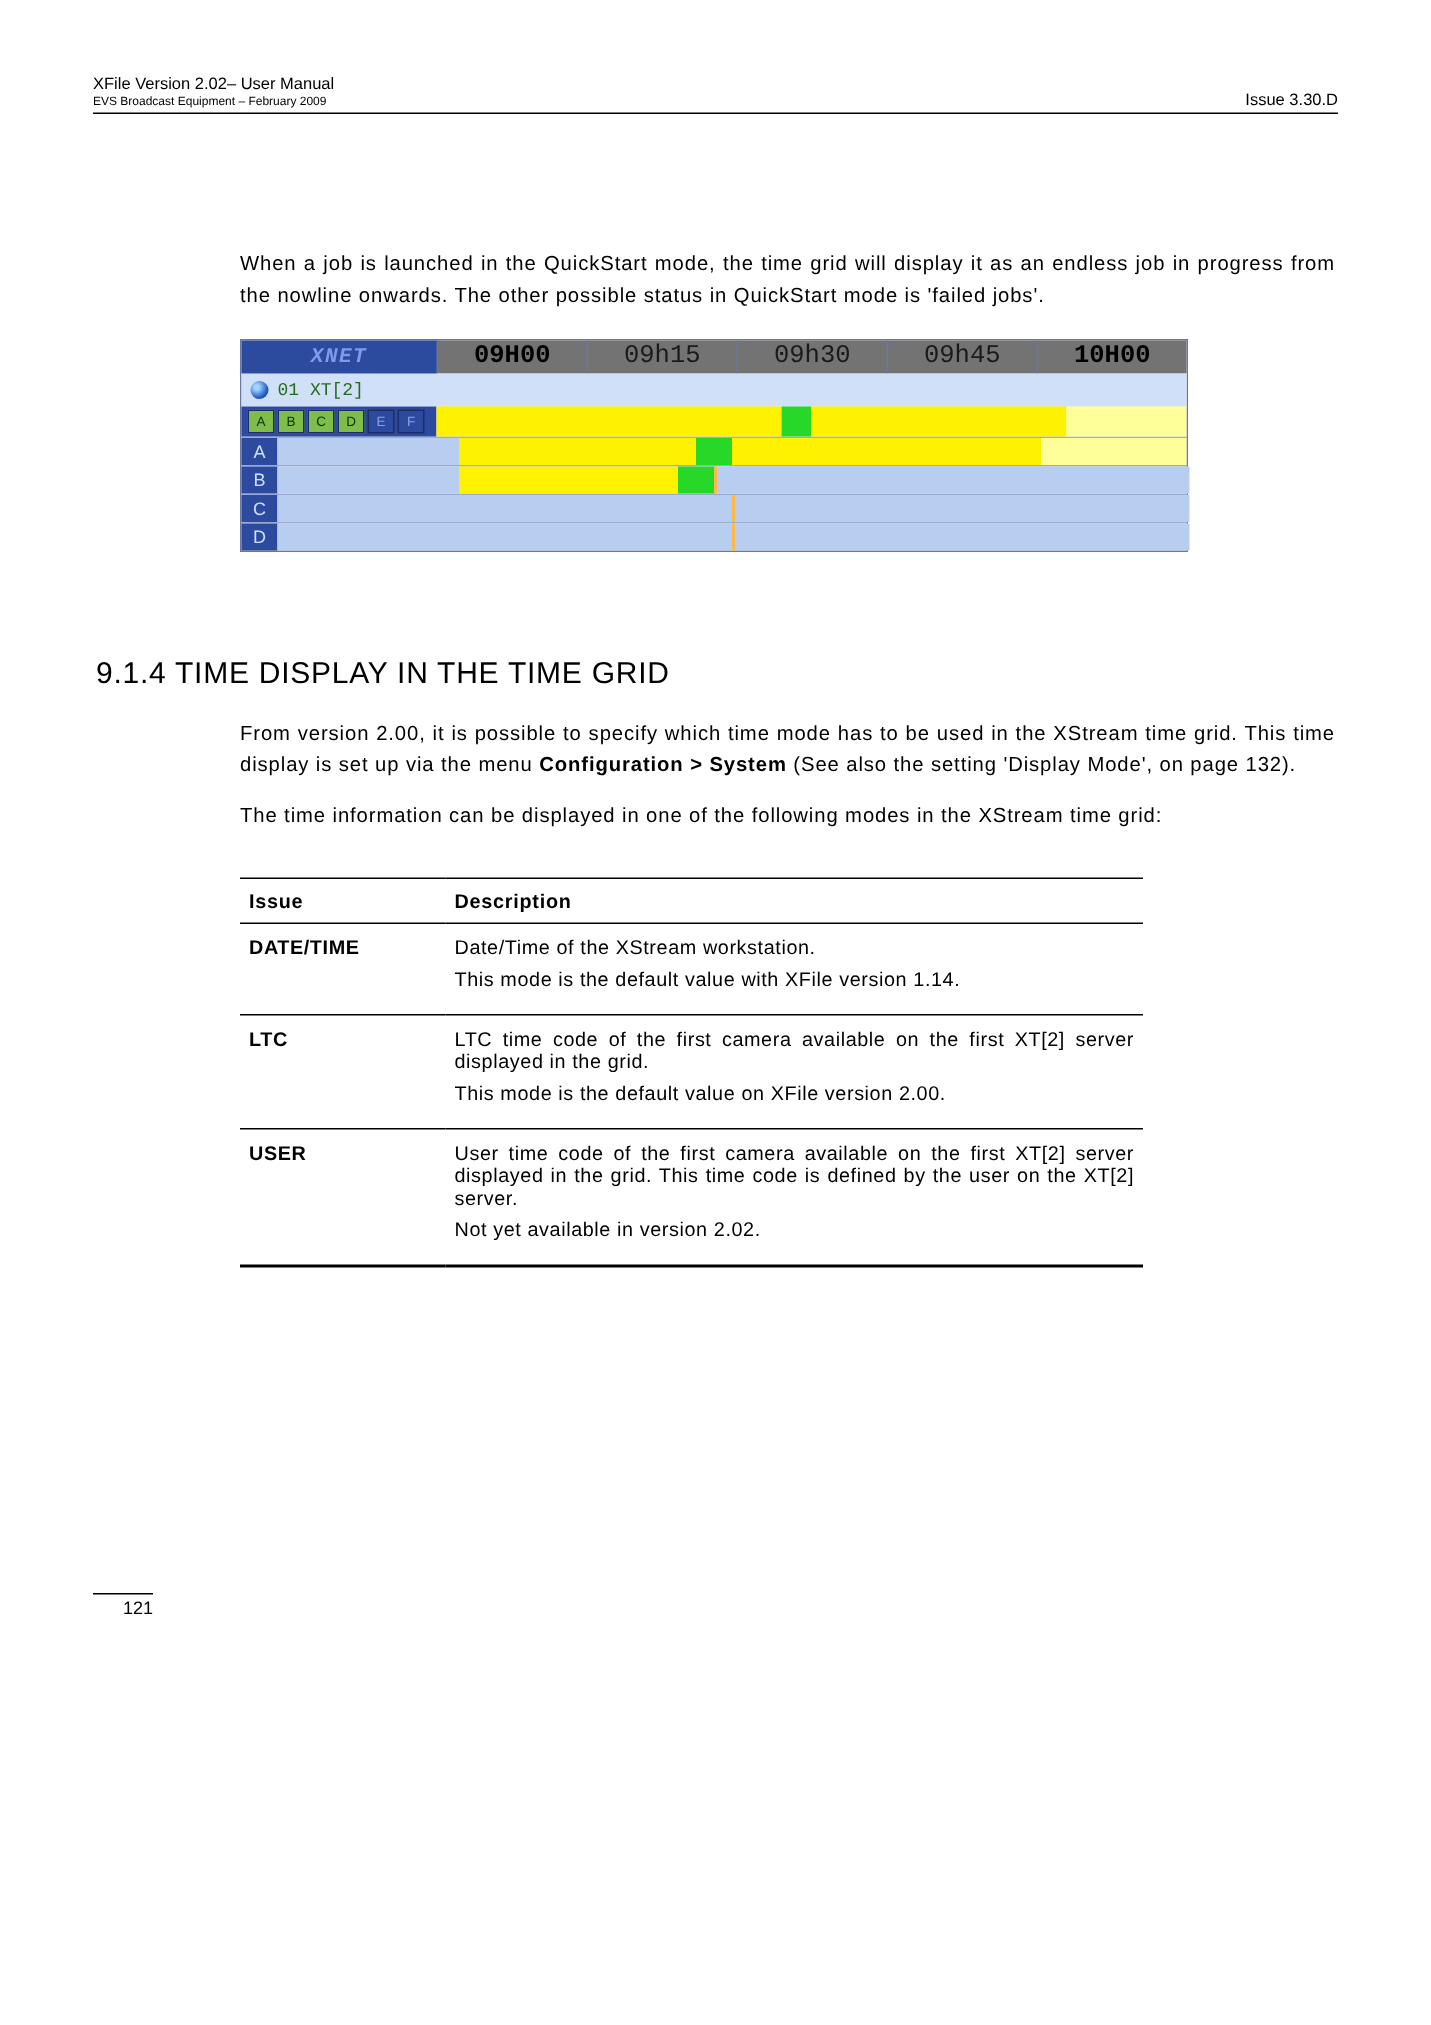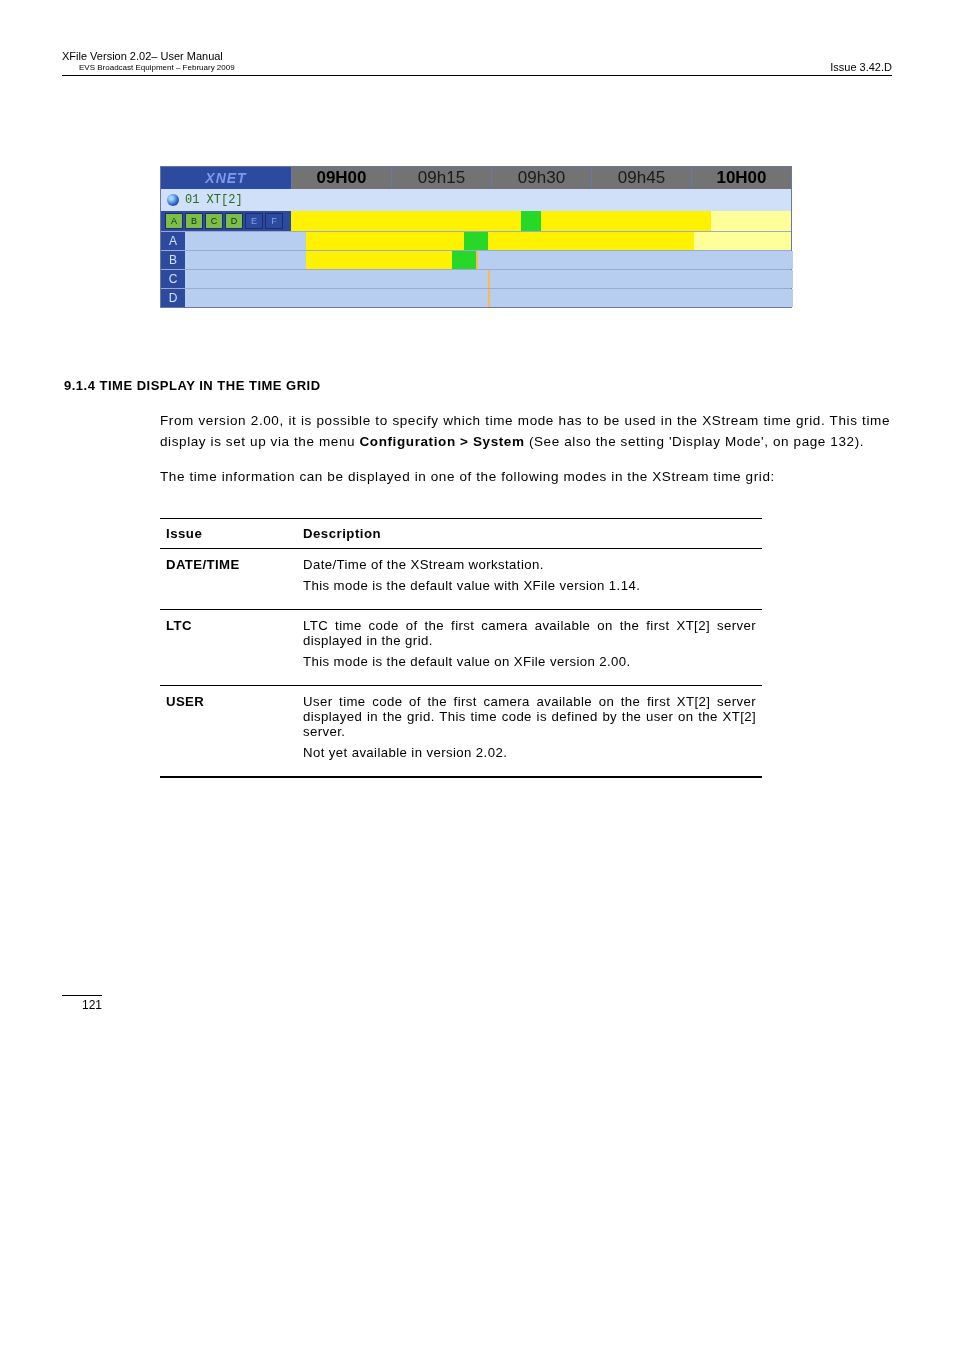--- a/index.html
+++ b/index.html
@@ -17,21 +17,21 @@
   .hdr {
     display: flex;
     justify-content: space-between;
     align-items: flex-end;
     font-size: 11px;
     border-bottom: 1px solid #000;
     padding-bottom: 2px;
     margin-bottom: 90px;
   }
   .hdr-left { line-height: 1.2; }
-  .hdr-left .sub { font-size: 8px; margin-left: 17px; }
+  .hdr-left .sub { font-size: 8px; }
   .hdr-right { font-size: 11px; }
 
   .body-text {
     margin-left: 98px;
     margin-right: 2px;
     font-size: 13.5px;
     letter-spacing: 0.6px;
     line-height: 1.55;
     text-align: justify;
   }
@@ -46,20 +46,21 @@
   }
   .grid-hdr {
     display: flex;
     height: 22px;
   }
   .grid-hdr .cell {
     border-right: 1px solid #6a77a6;
     display: flex;
     align-items: center;
     justify-content: center;
+    font-family: Liberation Mono, monospace;
   }
   .xnet-cell {
     width: 130px;
     background: #2c4b9f;
     color: #7d9aeb;
     font-style: italic;
     font-weight: bold;
     font-size: 14px;
     letter-spacing: 1px;
     font-family: Arial, sans-serif;
@@ -129,22 +130,22 @@
   .seg-ylw { background:#fff200;}
   .seg-grn { background:#28d828;}
   .seg-lyl { background:#ffff9a;}
   .seg-blue{ background:#b8cef0;}
   .seg-smbl{ background:#b8cef0; border-left:2px solid #ffb84a;}
   .row-divider { border-top:1px solid #9aaad2;}
 
   
   .sec-title {
     margin: 0 0 18px 2px;
-    font-size: 13px;
-    font-weight: bold;
+    font-size: 20px;
+    font-weight: normal;
     letter-spacing: 0.5px;
   }
 
   
   .def-table {
     margin: 30px 0 0 98px;
     width: 602px;
     font-size: 13.2px;
     border-collapse: collapse;
   }
@@ -177,23 +178,26 @@
 </head>
 <body>
 
 <div class="page">
 
   <div class="hdr">
     <div class="hdr-left">
       <div>XFile Version 2.02– User Manual</div>
       <div class="sub">EVS Broadcast Equipment – February 2009</div>
     </div>
-    <div class="hdr-right">Issue 3.42.D</div>
-  </div>
-
+    <div class="hdr-right">Issue 3.30.D</div>
+  </div>
+
+  <div class="body-text">
+    <p>When a job is launched in the QuickStart mode, the time grid will display it as an endless job in progress from the nowline onwards. The other possible status in QuickStart mode is 'failed jobs'.</p>
+  </div>
 
   <div class="grid-wrap">
     <div class="grid-hdr">
       <div class="cell xnet-cell">XNET</div>
       <div class="cell time-cell major">09H00</div>
       <div class="cell time-cell">09h15</div>
       <div class="cell time-cell">09h30</div>
       <div class="cell time-cell">09h45</div>
       <div class="cell time-cell major" style="border-right:none">10H00</div>
     </div>

